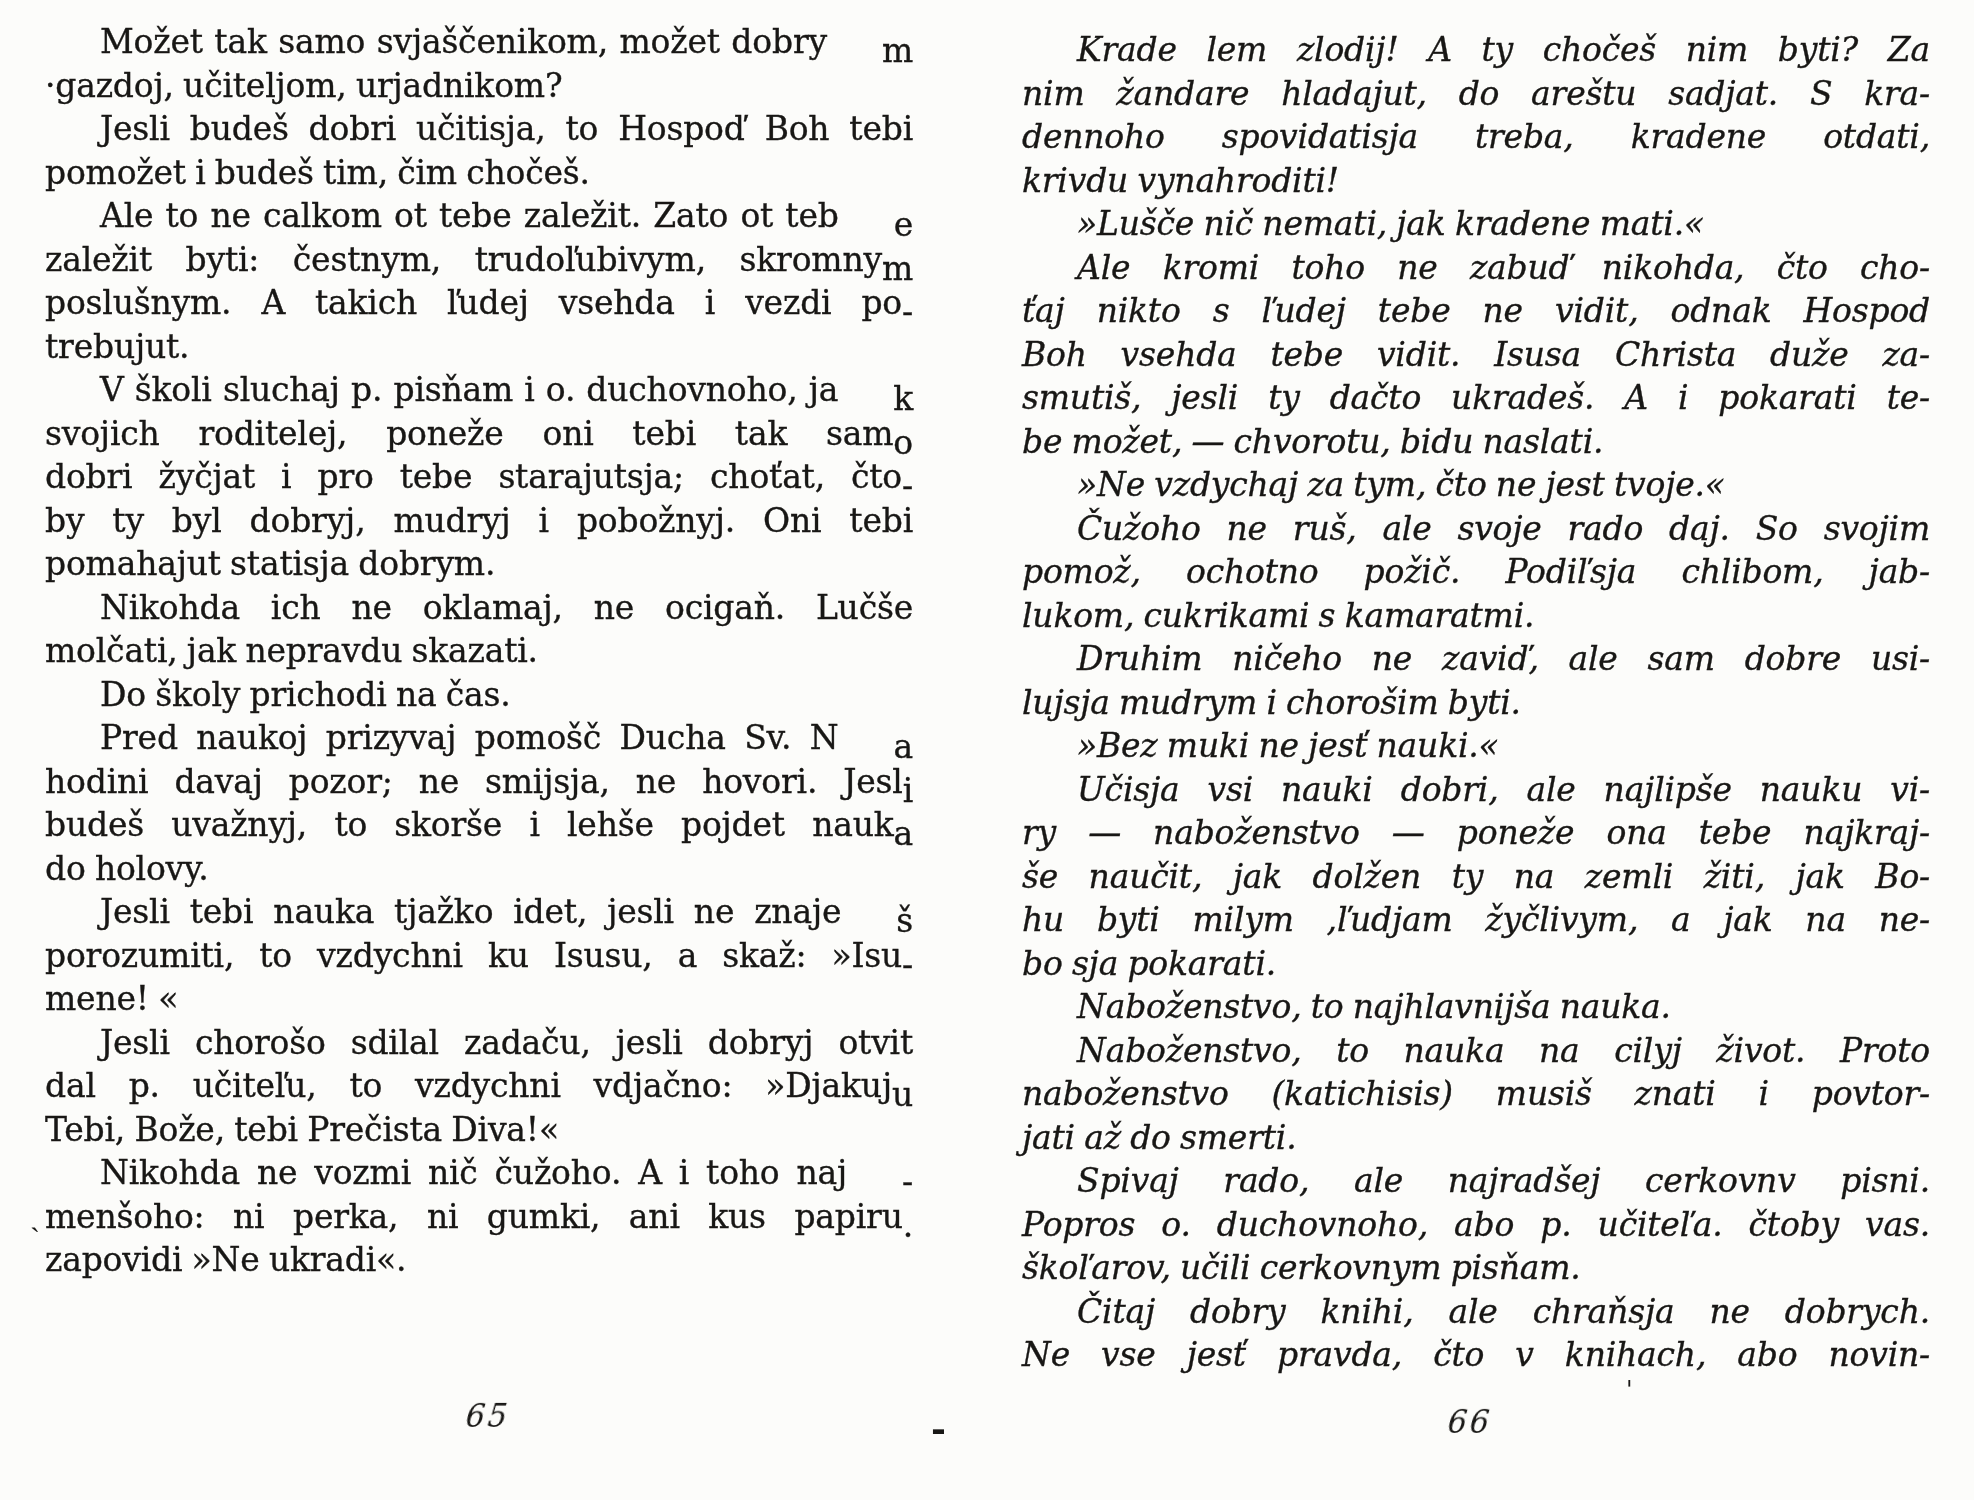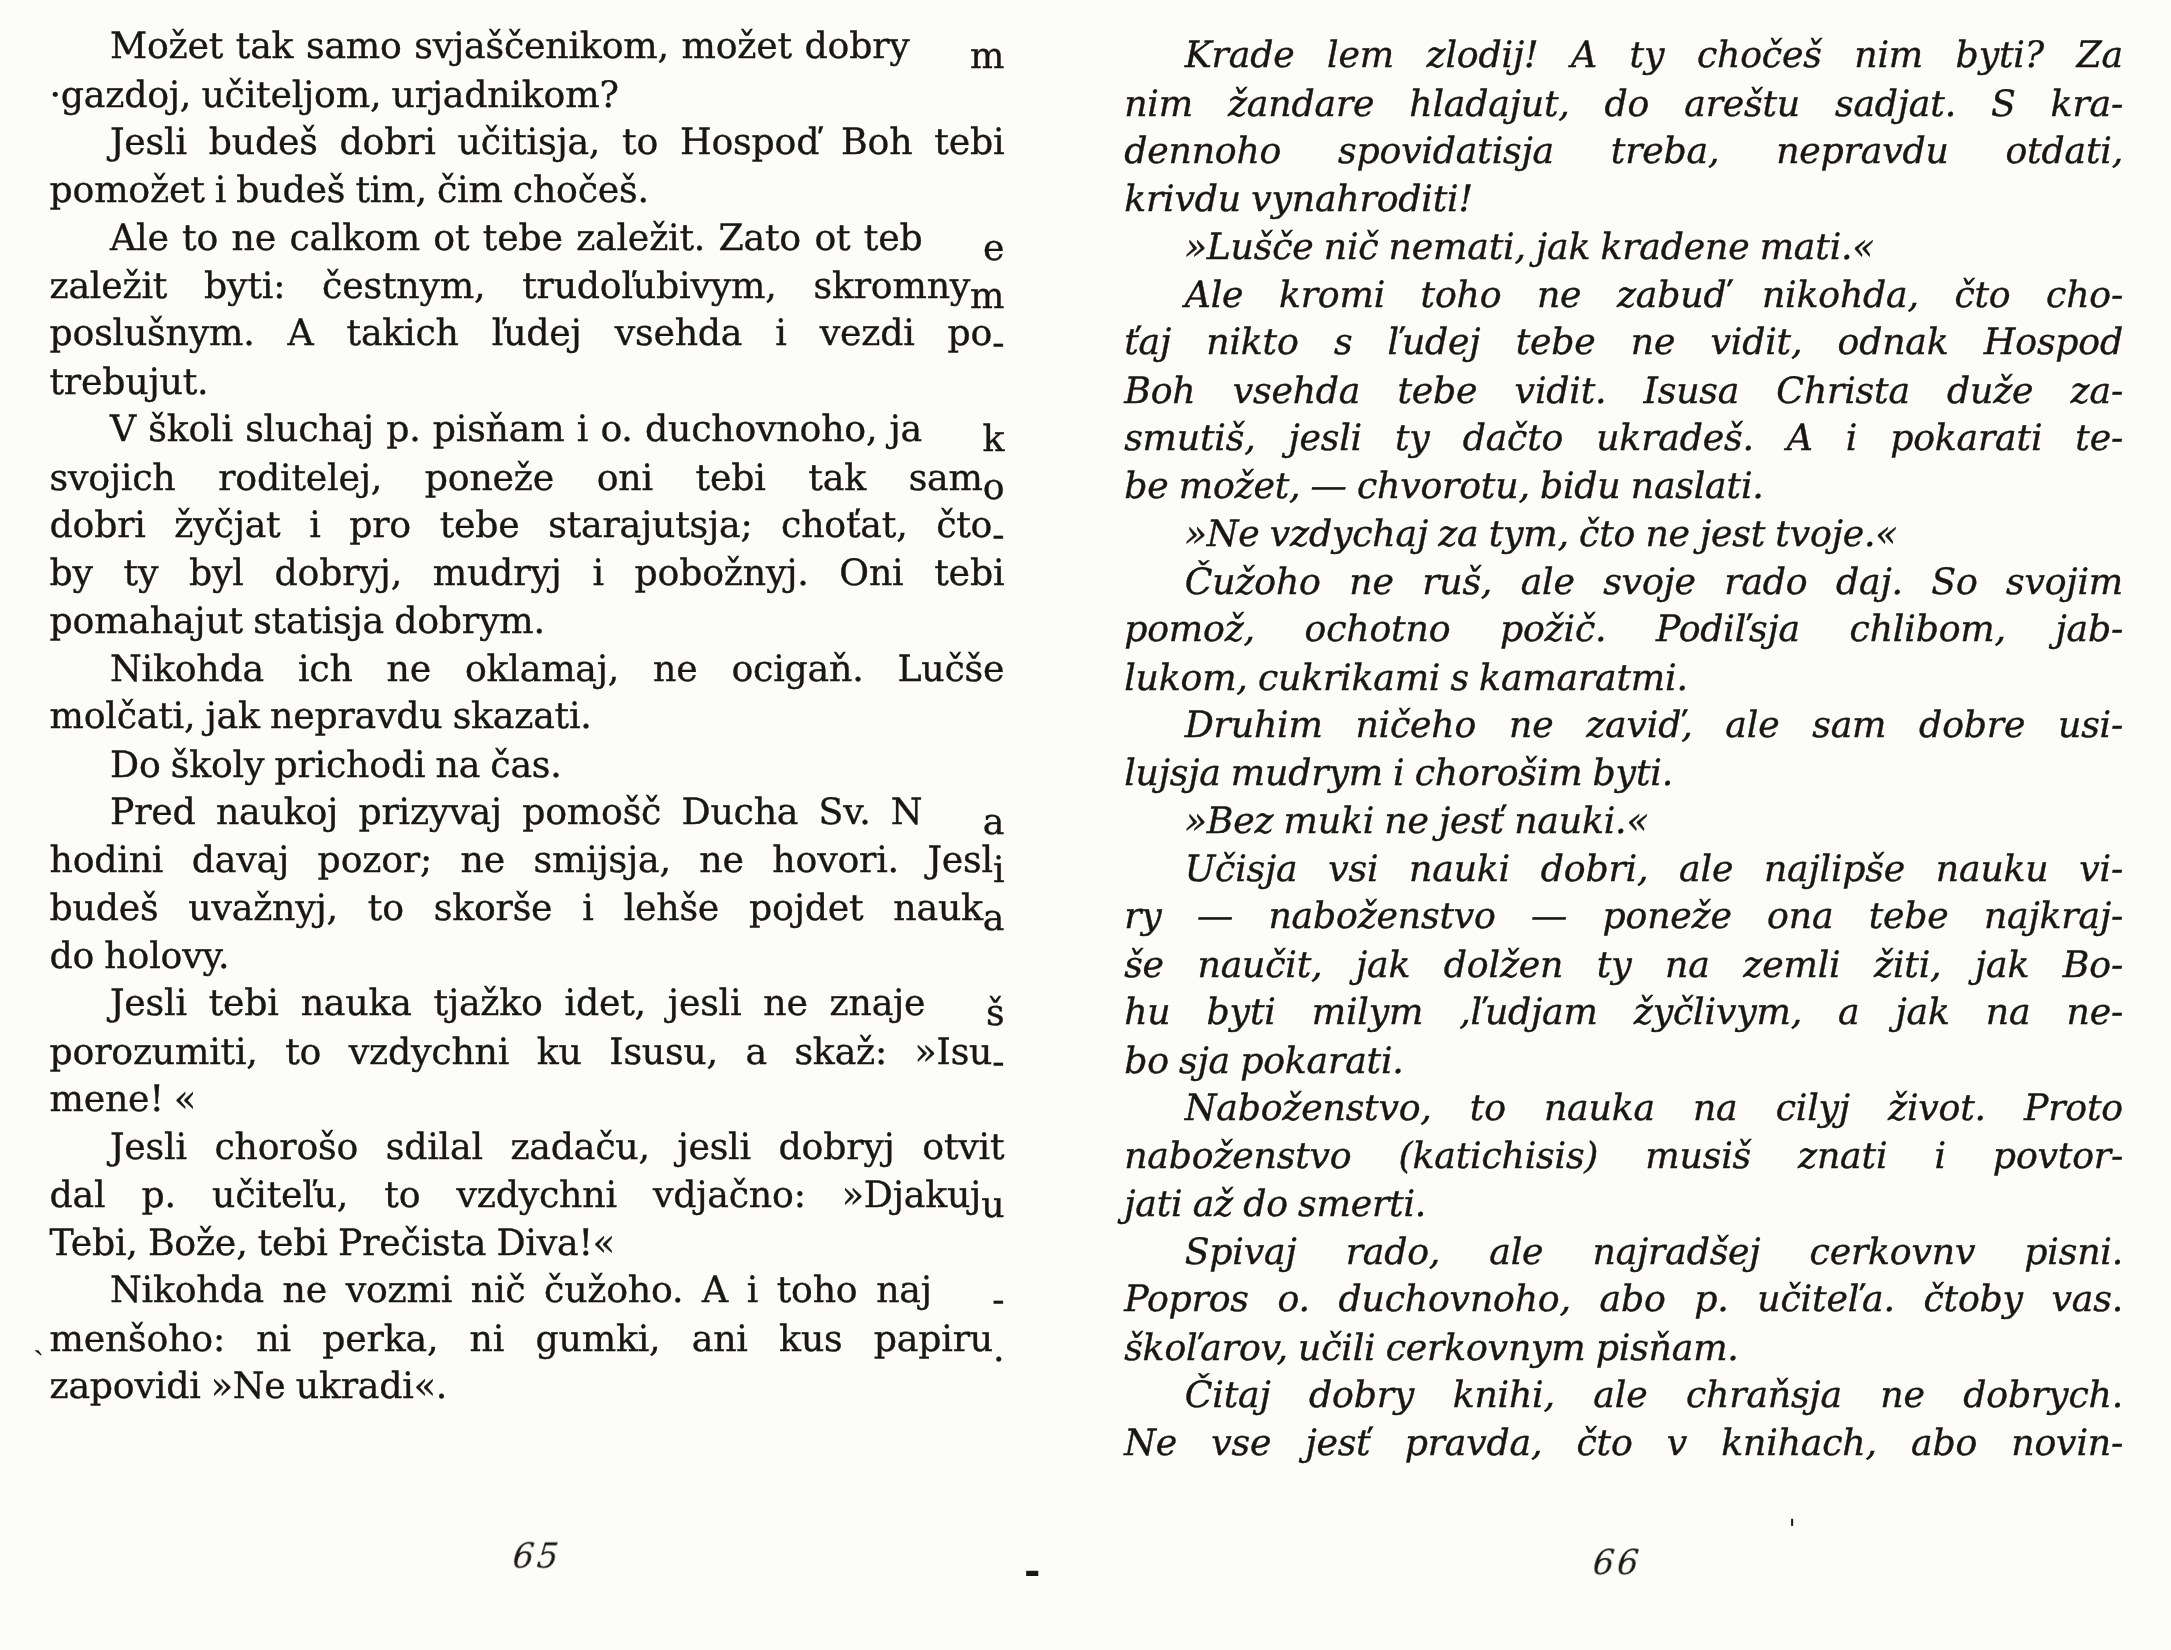--- a/index.html
+++ b/index.html
@@ -69,40 +69,41 @@
       <div class="line jst"><span>dal p. učiteľu, to vzdychni vdjačno: »Djakuj</span><span class="sag">u</span></div>
       <div class="line"><span>Tebi, Bože, tebi Prečista Diva!«</span></div>
       <div class="line ind jst"><span>Nikohda ne vozmi nič čužoho. A i toho naj</span><span class="sag">-</span></div>
       <div class="line jst"><span>menšoho: ni perka, ni gumki, ani kus papiru</span><span class="sag">.</span></div>
       <div class="line"><span>zapovidi »Ne ukradi«.</span></div>
     </div>
 
   <div class="col col-right">
       <div class="line ind jst"><span>Krade lem zlodij! A ty chočeš nim byti? Za</span></div>
       <div class="line jst"><span>nim žandare hladajut, do areštu sadjat. S kra-</span></div>
-      <div class="line jst"><span>dennoho spovidatisja treba, nepravdu otdati,</span></div>
+      <div class="line jst"><span>dennoho spovidatisja treba, kradene otdati,</span></div>
       <div class="line"><span>krivdu vynahroditi!</span></div>
       <div class="line ind"><span>»Lušče nič nemati, jak kradene mati.«</span></div>
       <div class="line ind jst"><span>Ale kromi toho ne zabuď nikohda, čto cho-</span></div>
       <div class="line jst"><span>ťaj nikto s ľudej tebe ne vidit, odnak Hospod</span></div>
       <div class="line jst"><span>Boh vsehda tebe vidit. Isusa Christa duže za-</span></div>
       <div class="line jst"><span>smutiš, jesli ty dačto ukradeš. A i pokarati te-</span></div>
       <div class="line"><span>be možet, — chvorotu, bidu naslati.</span></div>
       <div class="line ind"><span>»Ne vzdychaj za tym, čto ne jest tvoje.«</span></div>
       <div class="line ind jst"><span>Čužoho ne ruš, ale svoje rado daj. So svojim</span></div>
       <div class="line jst"><span>pomož, ochotno požič. Podiľsja chlibom, jab-</span></div>
       <div class="line"><span>lukom, cukrikami s kamaratmi.</span></div>
       <div class="line ind jst"><span>Druhim ničeho ne zaviď, ale sam dobre usi-</span></div>
       <div class="line"><span>lujsja mudrym i chorošim byti.</span></div>
       <div class="line ind"><span>»Bez muki ne jesť nauki.«</span></div>
       <div class="line ind jst"><span>Učisja vsi nauki dobri, ale najlipše nauku vi-</span></div>
       <div class="line jst"><span>ry — naboženstvo — poneže ona tebe najkraj-</span></div>
       <div class="line jst"><span>še naučit, jak dolžen ty na zemli žiti, jak Bo-</span></div>
       <div class="line jst"><span>hu byti milym ,ľudjam žyčlivym, a jak na ne-</span></div>
       <div class="line"><span>bo sja pokarati.</span></div>
+      <div class="line ind"><span>Naboženstvo, to najhlavnijša nauka.</span></div>
       <div class="line ind jst"><span>Naboženstvo, to nauka na cilyj život. Proto</span></div>
       <div class="line jst"><span>naboženstvo (katichisis) musiš znati i povtor-</span></div>
       <div class="line"><span>jati až do smerti.</span></div>
       <div class="line ind jst"><span>Spivaj rado, ale najradšej cerkovnv pisni.</span></div>
       <div class="line jst"><span>Popros o. duchovnoho, abo p. učiteľa. čtoby vas.</span></div>
       <div class="line"><span>škoľarov, učili cerkovnym pisňam.</span></div>
       <div class="line ind jst"><span>Čitaj dobry knihi, ale chraňsja ne dobrych.</span></div>
       <div class="line jst"><span>Ne vse jesť pravda, čto v knihach, abo novin-</span></div>
     </div>
 

